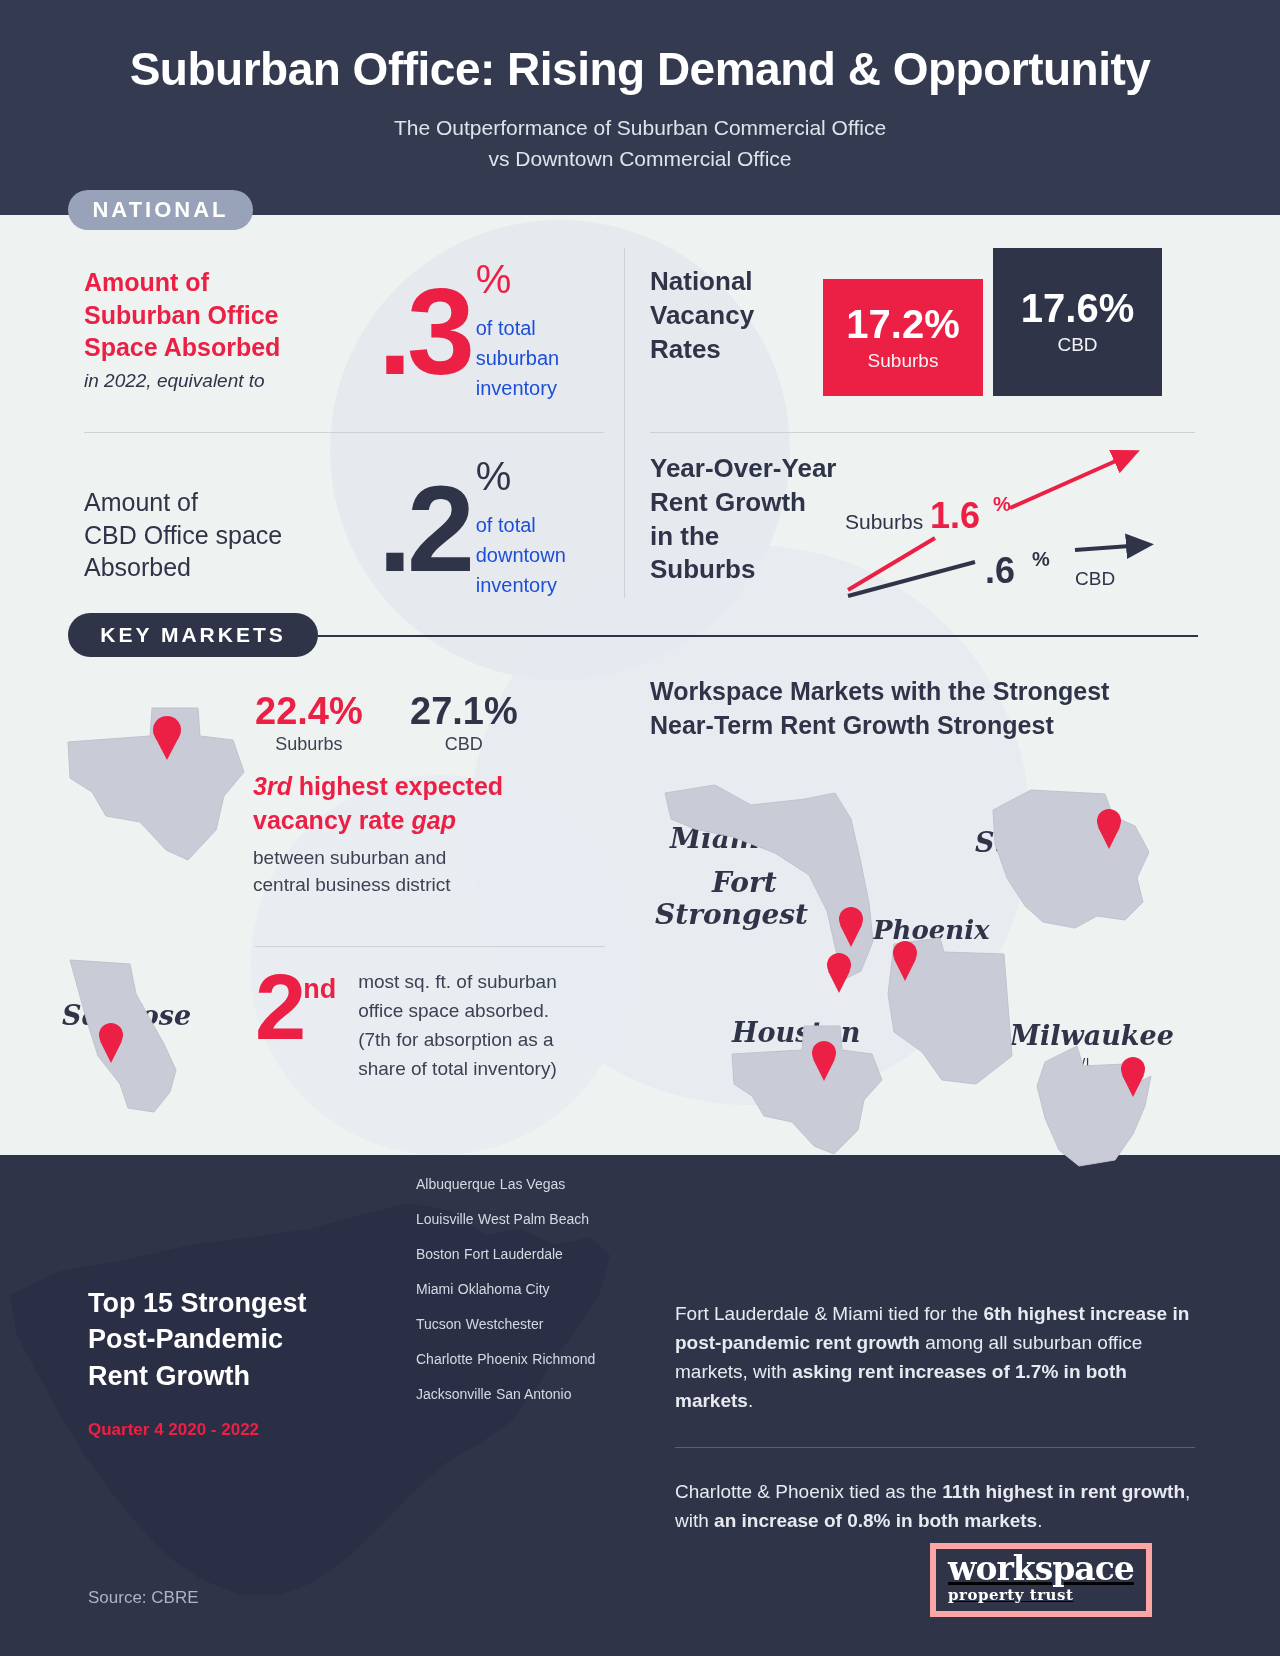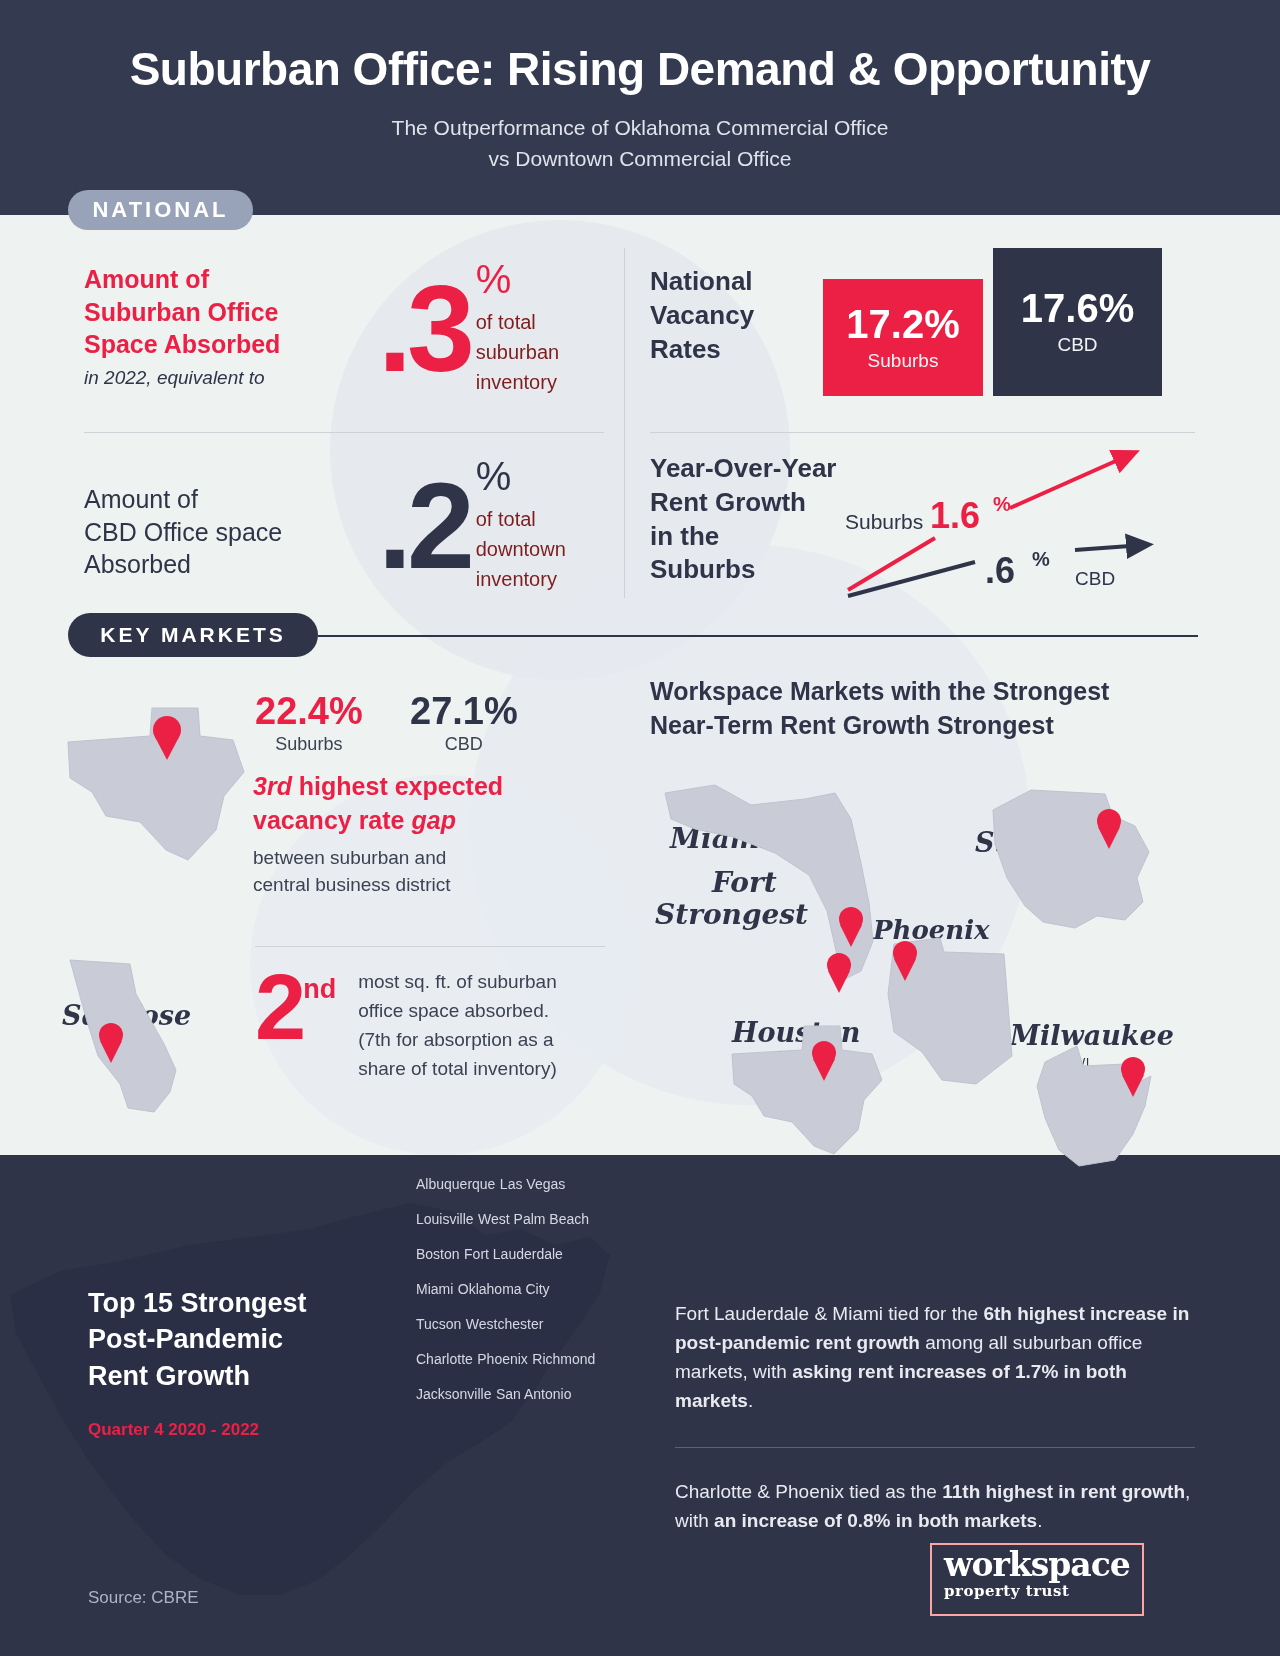--- a/index.html
+++ b/index.html
@@ -73,21 +73,21 @@
   .stat-row { display:flex; align-items:center; }
   .stat-label { font-size:25px; font-weight:bold; line-height:1.3; }
   .red { color:#ec2045; }
   .navy { color:#2f3449; }
   .stat-sub { font-size:19px; font-style:italic; color:#2f3449; margin-top:6px; font-weight:400;}
   .bignum {
     font-size:122px; font-weight:bold; line-height:0.82; letter-spacing:-5px;
   }
   .pctblock { margin-left:6px; margin-top:4px; }
   .pctsym { font-size:40px; font-weight:400; line-height:1; }
-  .pcttext { font-size:20px; color:#7f1d1d; line-height:1.5; margin-top:8px; }
+  .pcttext { font-size:20px; color:#1d4ed8; line-height:1.5; margin-top:14px; }
 
   
   .vacbox { position:absolute; display:flex; flex-direction:column;
             align-items:center; justify-content:center; }
   .vacbox .big { font-size:40px; font-weight:bold; color:#fff; line-height:1; }
   .vacbox .sm  { font-size:19px; color:#f2f3f5; margin-top:6px; }
   .vac-sub { left:823px; top:279px; width:160px; height:117px; background:#ec2045; }
   .vac-cbd { left:993px; top:248px; width:169px; height:148px; background:#2f3449; }
 
   .nat-head { font-size:26px; font-weight:bold; color:#2f3449; line-height:1.3; }
@@ -143,35 +143,35 @@
     position:absolute; left:88px; top:1340px; width:300px; z-index:4;
     color:#fff; font-size:27px; font-weight:bold; line-height:1.35;
   }
 
   .citylist { position:absolute; left:416px; top:1175px; width:180px; z-index:4; }
   .citylist li { list-style:none; color:#d5d9e3; font-size:14px;
                  margin-bottom:10px; line-height:1.2; display:inline-block; }
   .citylist .row { height:24px; }
 
   .logo { position:absolute; left:965px; top:1545px; z-index:5;
-    border:2px solid #fca5a5; padding:3px 12px 14px 12px; }
+    border:6px solid #fca5a5; padding:3px 12px 7px 12px;text-decoration:underline; }
   .logo .l1 { font-family:"DejaVu Serif", serif; font-weight:bold;
     color:#fff; font-size:33px; line-height:1; letter-spacing:-1px; }
   .logo .l2 { font-family:"DejaVu Serif", serif; font-weight:bold;
     color:#fff; font-size:15px; line-height:1.2; letter-spacing:0.5px; margin-top:1px;}
 </style>
 </head>
 <body>
 
 <div class="page">
 
   <div class="header">
     <div class="title">Suburban Office: Rising Demand &amp; Opportunity</div>
     <div class="subtitle">
-      <div>The Outperformance of Oklahoma Commercial Office</div>
+      <div>The Outperformance of Suburban Commercial Office</div>
       <div>vs Downtown Commercial Office</div>
     </div>
   </div>
 
   <div class="lightarea">
     <div class="ghost-circle gc1"></div>
     <div class="ghost-circle gc2"></div>
     <div class="ghost-circle gc3"></div>
   </div>
 

